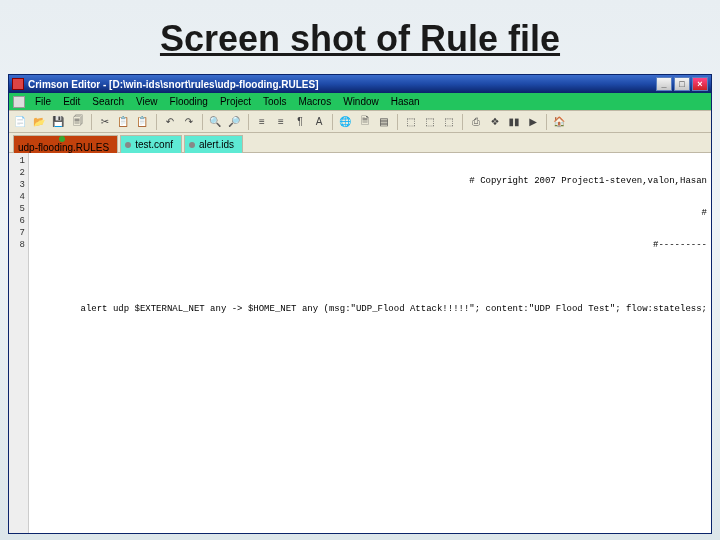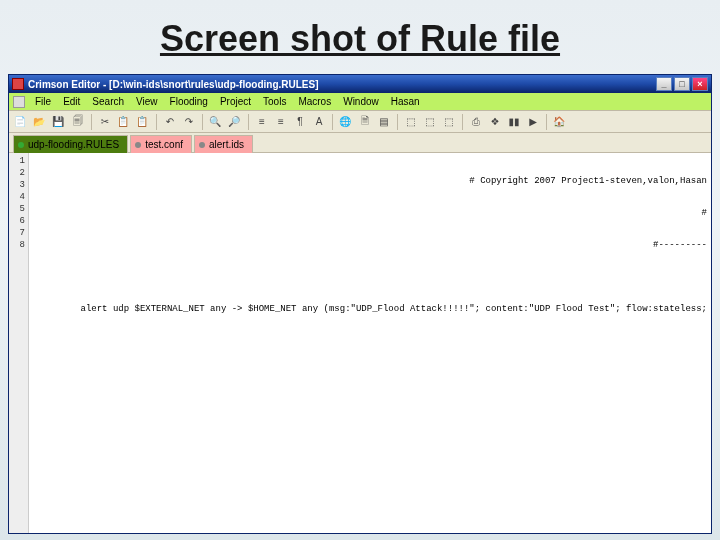--- a/index.html
+++ b/index.html
@@ -44,21 +44,21 @@
     border: 1px solid #5a7fbf;
     margin-left: 2px;
     display: flex; align-items:center; justify-content:center;
     font-size: 9px; font-weight: bold; color:#333;
   }
   .tb-btn.close { background: linear-gradient(to bottom,#f48,#c22); color:#fff; }
   .menubar {
     display: flex;
     align-items: center;
     height: 18px;
-    background: #bef264;
+    background: #22c55e;
     padding: 0 4px;
     border-bottom: 1px solid #bfb8a5;
   }
   .menubar .menu-icon {
     width: 12px; height: 12px; background:#ddd; border:1px solid #999; margin-right:4px;
   }
   .menu-item {
     padding: 1px 6px;
     font-size: 10px;
     color: #000;
@@ -83,27 +83,27 @@
     background: #ece9d8;
     display: flex; align-items: flex-end;
     padding: 0 4px;
     border-bottom: 1px solid #bfb8a5;
   }
   .tab {
     display:flex; align-items:center;
     height: 18px;
     padding: 0 8px 0 4px;
     font-size: 10px;
-    background:#fca5a5;
+    background:#5eead4;
     border:1px solid #bfb8a5;
     border-bottom:none;
     margin-right:2px;
     position:relative; top:1px;
   }
-  .tab.active { background:#4d7c0f; }
+  .tab.active { background:#c2410c;flex-direction:column; }
   .tab .dot { width:6px;height:6px;border-radius:50%;margin-right:4px; }
   .tab .dot.g { background:#3a3; }
   .tab .dot.b { background:#888; }
   .editor {
     display:flex;
     height: 380px;
     background:#fff;
   }
   .gutter {
     width: 20px;

